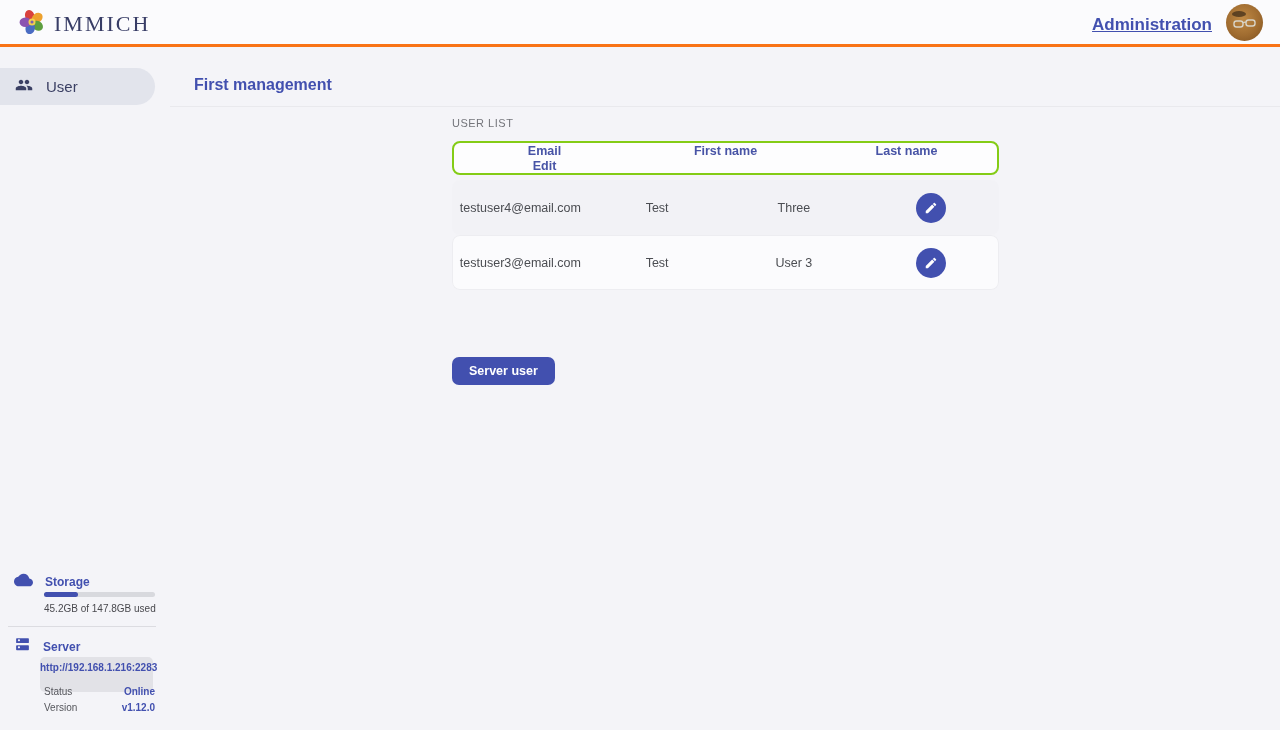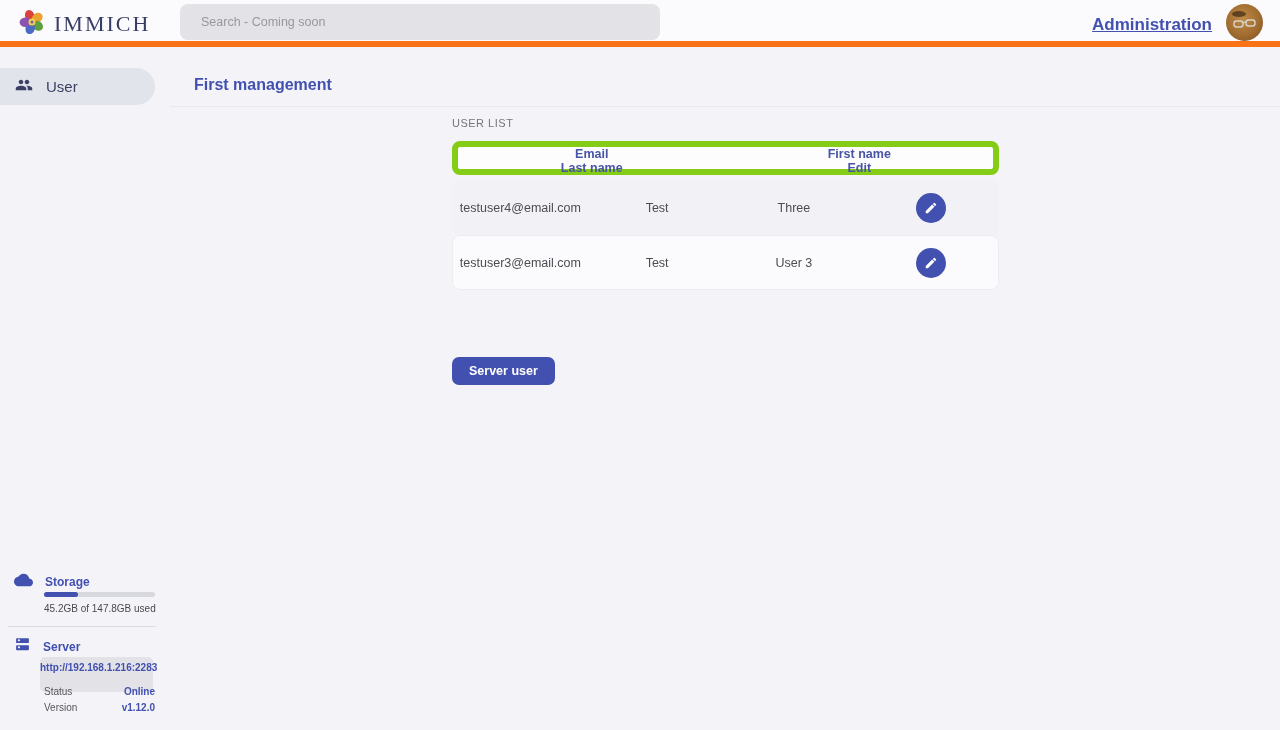--- a/index.html
+++ b/index.html
@@ -7,21 +7,21 @@
   body {
     font-family:"Liberation Sans", sans-serif;
     background:#f4f4f8;
     position:relative;
     overflow:hidden;
     color:#4b4d52;
   }
   
   .header {
     position:absolute; top:0; left:0; right:0; height:47px;
-    background:#fbfbfd; border-bottom:6px solid #f97316; z-index:5;
+    background:#fbfbfd; border-bottom:3px solid #f97316; z-index:5;
   }
   .logo { position:absolute; left:18px; top:8px; display:flex; align-items:center; gap:8px; }
   .logo-text {
     font-family:"Liberation Serif", serif;
     font-size:22px; letter-spacing:2px; color:#383d66;
   }
   .search-input {
     position:absolute; left:180px; top:4px; width:480px; height:36px;
     background:#e3e3e7; border:none; border-radius:8px;
     padding:0 21px; font-size:12.5px; color:#55565c; outline:none;
@@ -79,22 +79,22 @@
     position:absolute; left:194px; top:76px;
     font-size:16px; font-weight:600; color:#4250af;
   }
   .main-divider { position:absolute; left:170px; top:106px; right:0; height:1px; background:#e9e9ed; }
   .section-label {
     position:absolute; left:452px; top:117px;
     font-size:11px; letter-spacing:0.5px; font-weight:500; color:#74757b;
   }
   .table-header {
     position:absolute; left:452px; top:141px; width:547px; height:34px;
-    background:#fdfdfe; border:6px solid #84cc16; border-radius:8px;
-    display:grid; grid-template-columns:repeat(2,1fr); align-items:center;
+    background:#fdfdfe; border:2px solid #84cc16; border-radius:8px;
+    display:grid; grid-template-columns:repeat(3,1fr); align-items:center;
   }
   .table-header .th {
     text-align:center; font-size:12.5px; font-weight:600; color:#4854a6;
   }
   .table-rows { position:absolute; left:452px; top:180px; width:547px; }
   .table-row {
     height:55px; border-radius:8px;
     display:grid; grid-template-columns:repeat(4,1fr); align-items:center;
     font-size:12.5px; color:#4b4d52;
   }
@@ -135,21 +135,20 @@
               <ellipse cx="18" cy="9.5" rx="6" ry="7.5" fill="#8b54b1"></ellipse>
             </g>
         </g>
         <circle cx="18" cy="18" r="4.5" fill="#f3d04e"></circle>
         <circle cx="18" cy="18" r="2" fill="#7c5fb0"></circle>
       </svg>
     </span>
     <span class="logo-text">IMMICH</span>
   </div>
 
-  <input class="search-input" type="text" placeholder="Search - Coming soon" style="">
 
   <a class="admin-link">Administration</a>
 
   <div class="avatar">
     <svg width="26" height="26" viewBox="0 0 26 26">
       <ellipse cx="7" cy="4" rx="7" ry="3" fill="#3a2a17" opacity="0.7"></ellipse>
       <rect x="2" y="11" width="9" height="6" rx="2.5" fill="none" stroke="#d8d4c8" stroke-width="1.4"></rect>
       <rect x="14" y="10" width="9" height="6" rx="2.5" fill="none" stroke="#d8d4c8" stroke-width="1.4"></rect>
       <path d="M11 13 q2 -1.5 3 -0.5" fill="none" stroke="#d8d4c8" stroke-width="1.4"></path>
     </svg>

